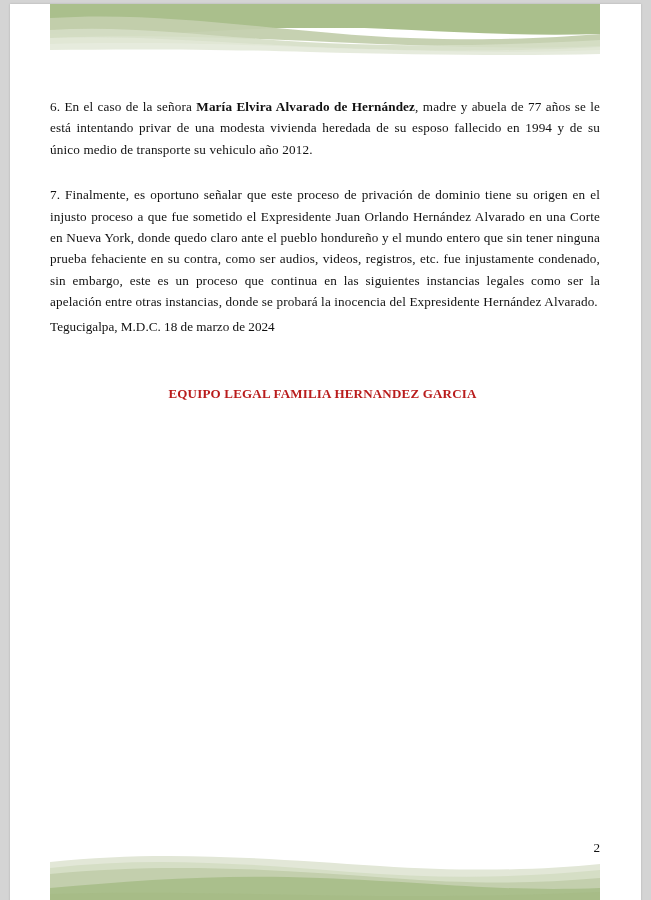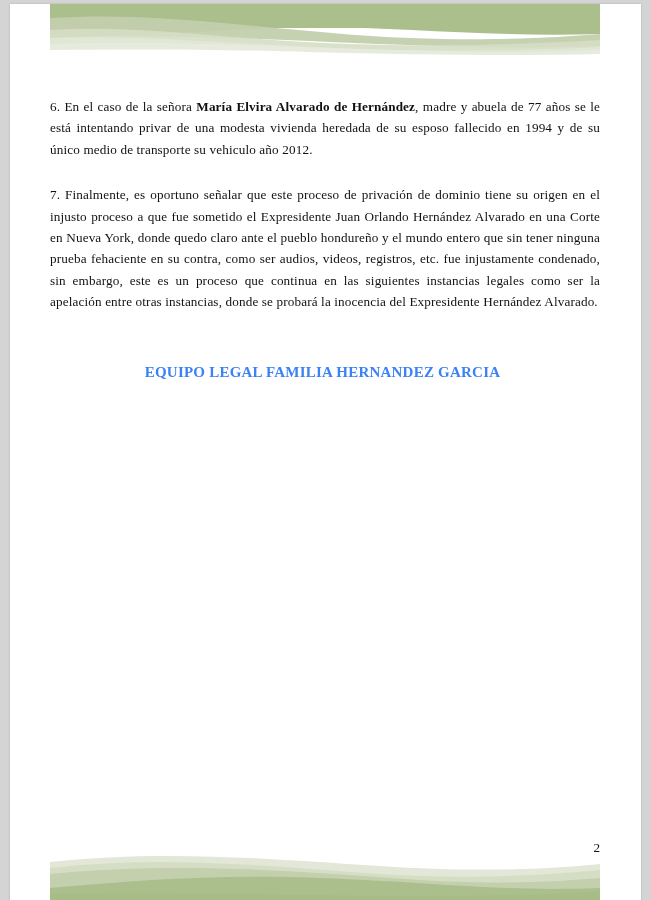--- a/index.html
+++ b/index.html
@@ -71,23 +71,23 @@
   .date-line {
     margin: 0;
     font-size: 13.2px;
     line-height: 1.6;
     color: #111111;
     text-align: left;
   }
   .signature {
     margin: 0;
     padding-top: 48px;
-    font-size: 15px;
+    font-size: 13px;
     font-weight: bold;
-    color: #3b82f6;
+    color: #b91c1c;
     text-align: center;
     letter-spacing: 0.015em;
     width: 545px;
   }
   .page-number {
     position: absolute;
     right: 41px;
     top: 836px;
     font-size: 13.2px;
     color: #111111;
@@ -109,20 +109,21 @@
         <path d="M0 44 C 100 40, 200 52, 320 55 C 420 58, 490 56, 550 53 L550 60 C 470 62, 370 61, 260 58 C 160 55, 80 55, 0 56 Z" fill="#e2e7d7" opacity="0.85"></path>
       </svg>
     </div>
 
     <div class="content">
 
       <p class="body-para"><span>6. En el caso de la señora </span><span class="bold-name">María Elvira Alvarado de Hernández</span><span>, madre y abuela de 77 años se le está intentando privar de una modesta vivienda heredada de su esposo fallecido en 1994 y de su único medio de transporte su vehiculo año 2012.</span></p>
 
       <p class="body-para tight">7. Finalmente, es oportuno señalar que este proceso de privación de dominio tiene su origen en el injusto proceso a que fue sometido el Expresidente Juan Orlando Hernández Alvarado en una Corte en Nueva York, donde quedo claro ante el pueblo hondureño y el mundo entero que sin tener ninguna prueba fehaciente en su contra, como ser audios, videos, registros, etc. fue injustamente condenado, sin embargo, este es un proceso que continua en las siguientes instancias legales como ser la apelación entre otras instancias, donde se probará la inocencia del Expresidente Hernández Alvarado.</p>
 
+      <p class="date-line">Tegucigalpa, M.D.C. 18 de marzo de 2024</p>
 
       <p class="signature">EQUIPO LEGAL FAMILIA HERNANDEZ GARCIA</p>
 
     </div>
 
     <div class="page-number">2</div>
 
     <div class="footer-art">
       <svg viewBox="0 0 550 60" preserveAspectRatio="none" aria-hidden="true">
         <path d="M0 18 C 110 6, 210 14, 330 22 C 420 28, 490 26, 550 20 L550 60 L0 60 Z" fill="#e2e7d7"></path>

